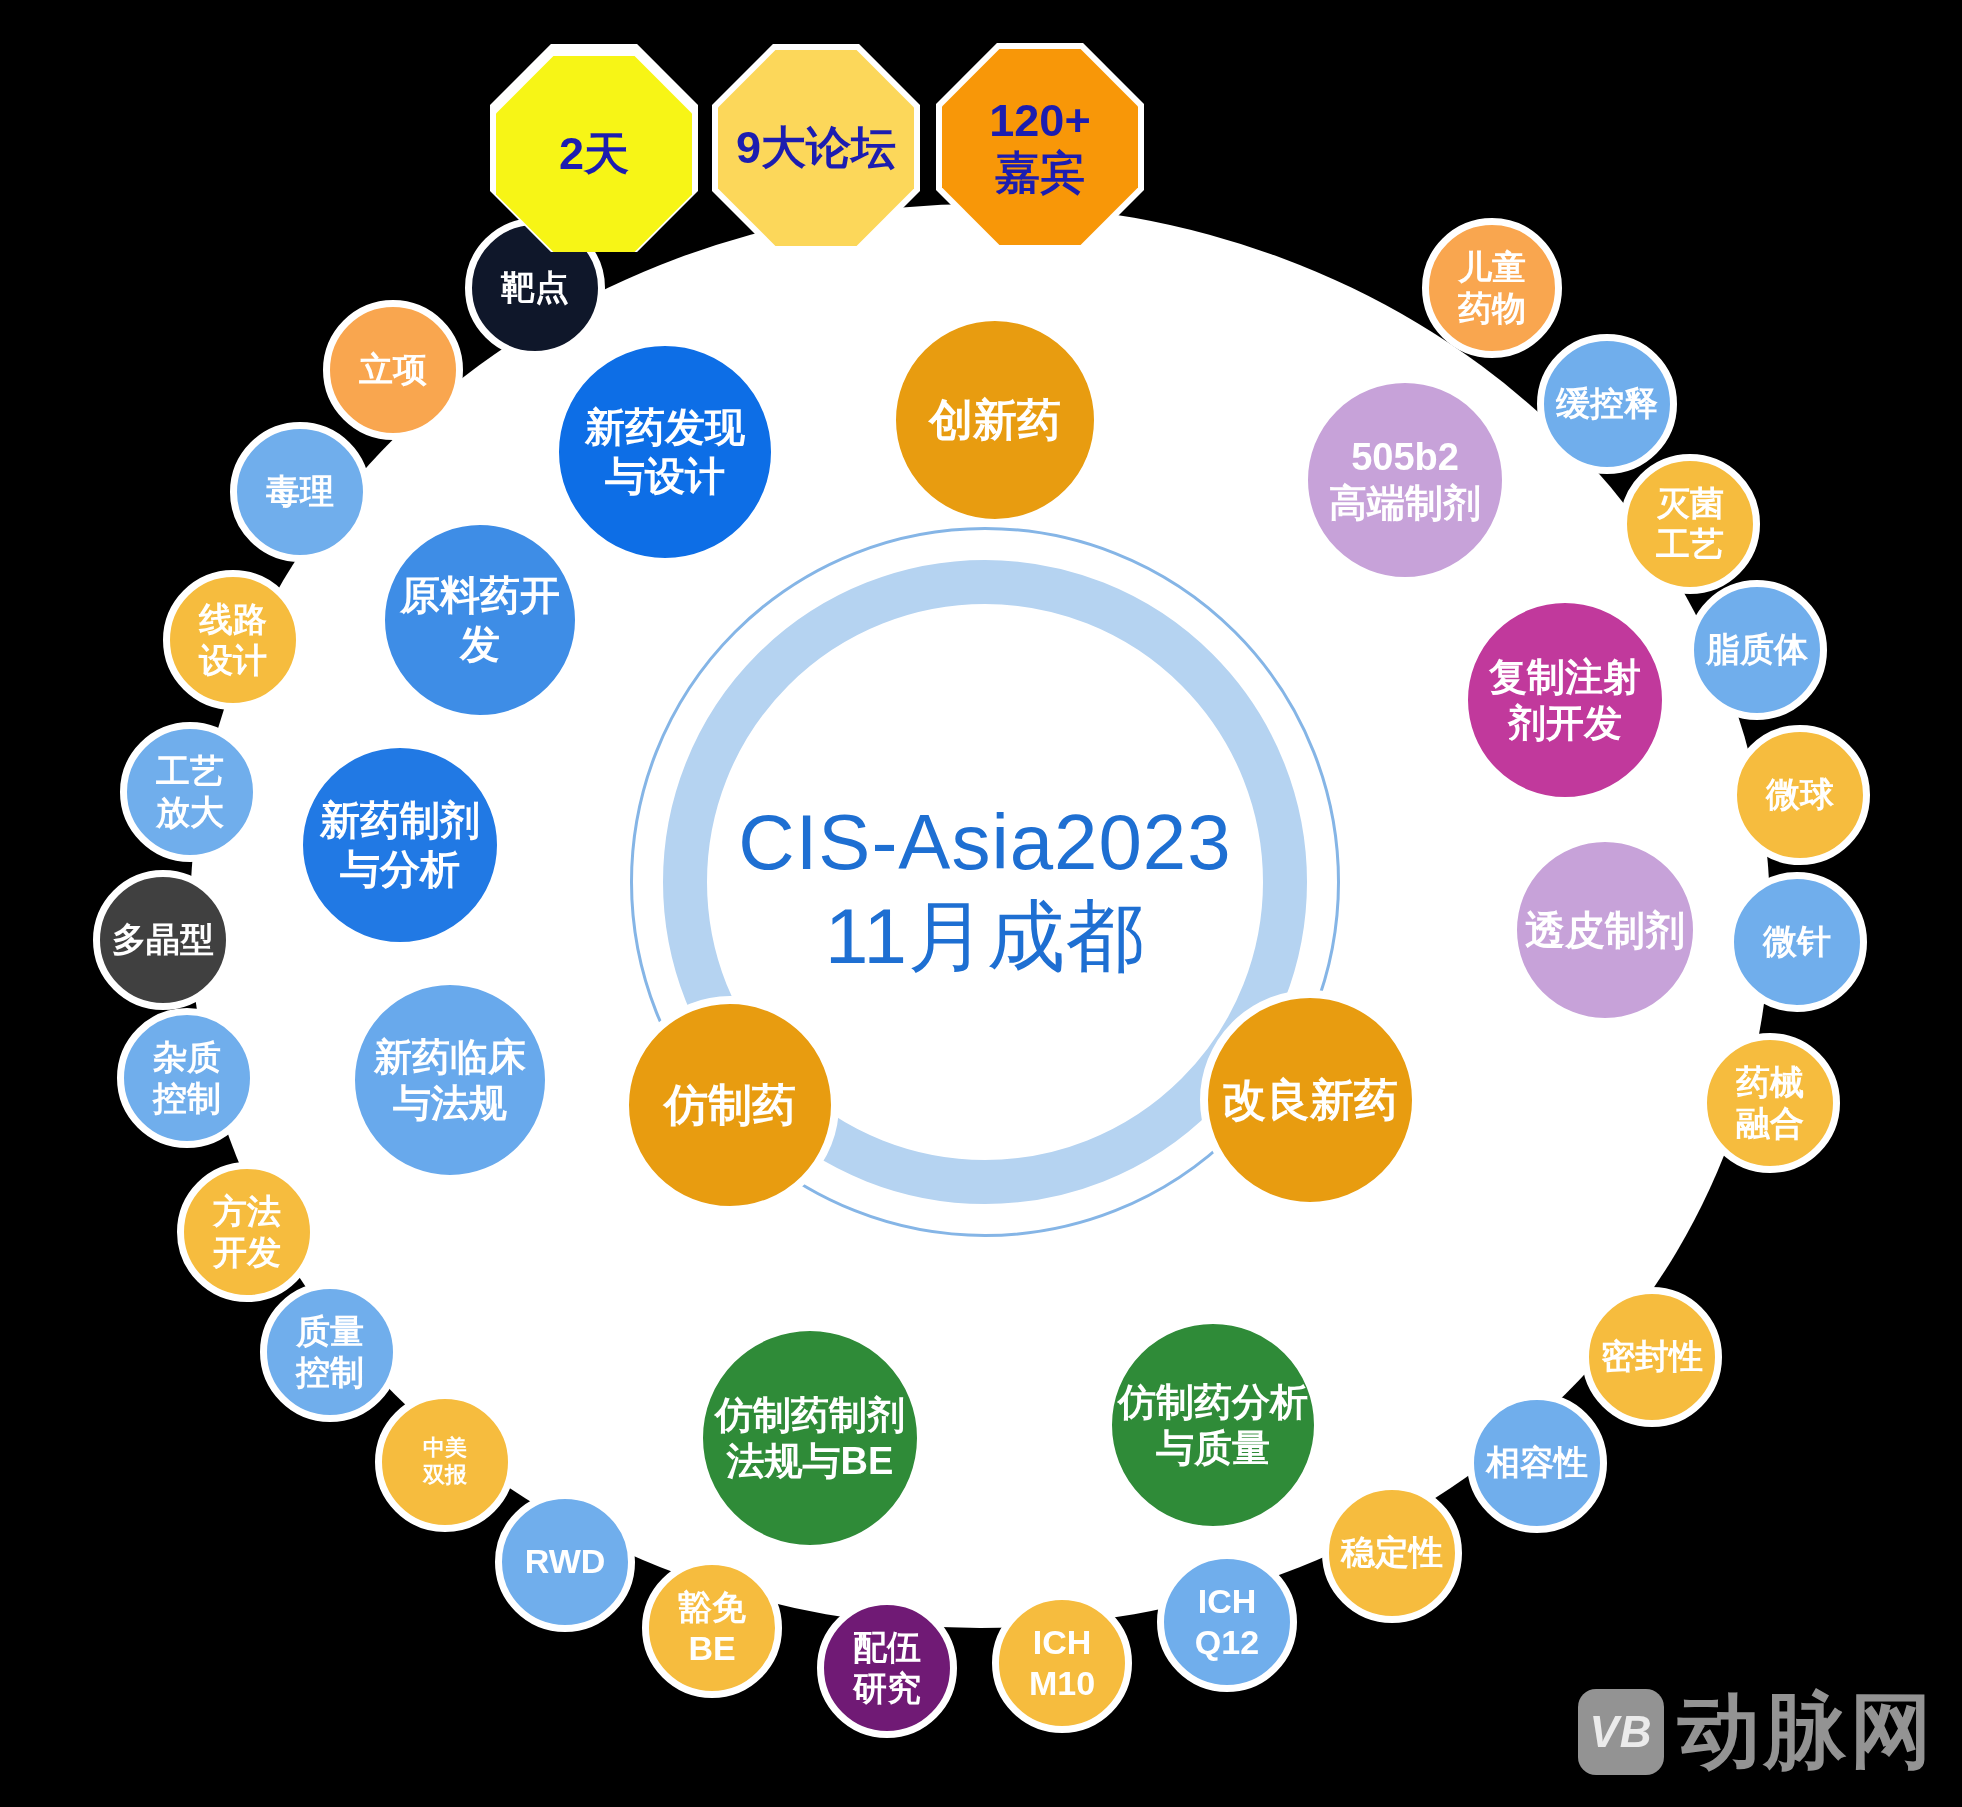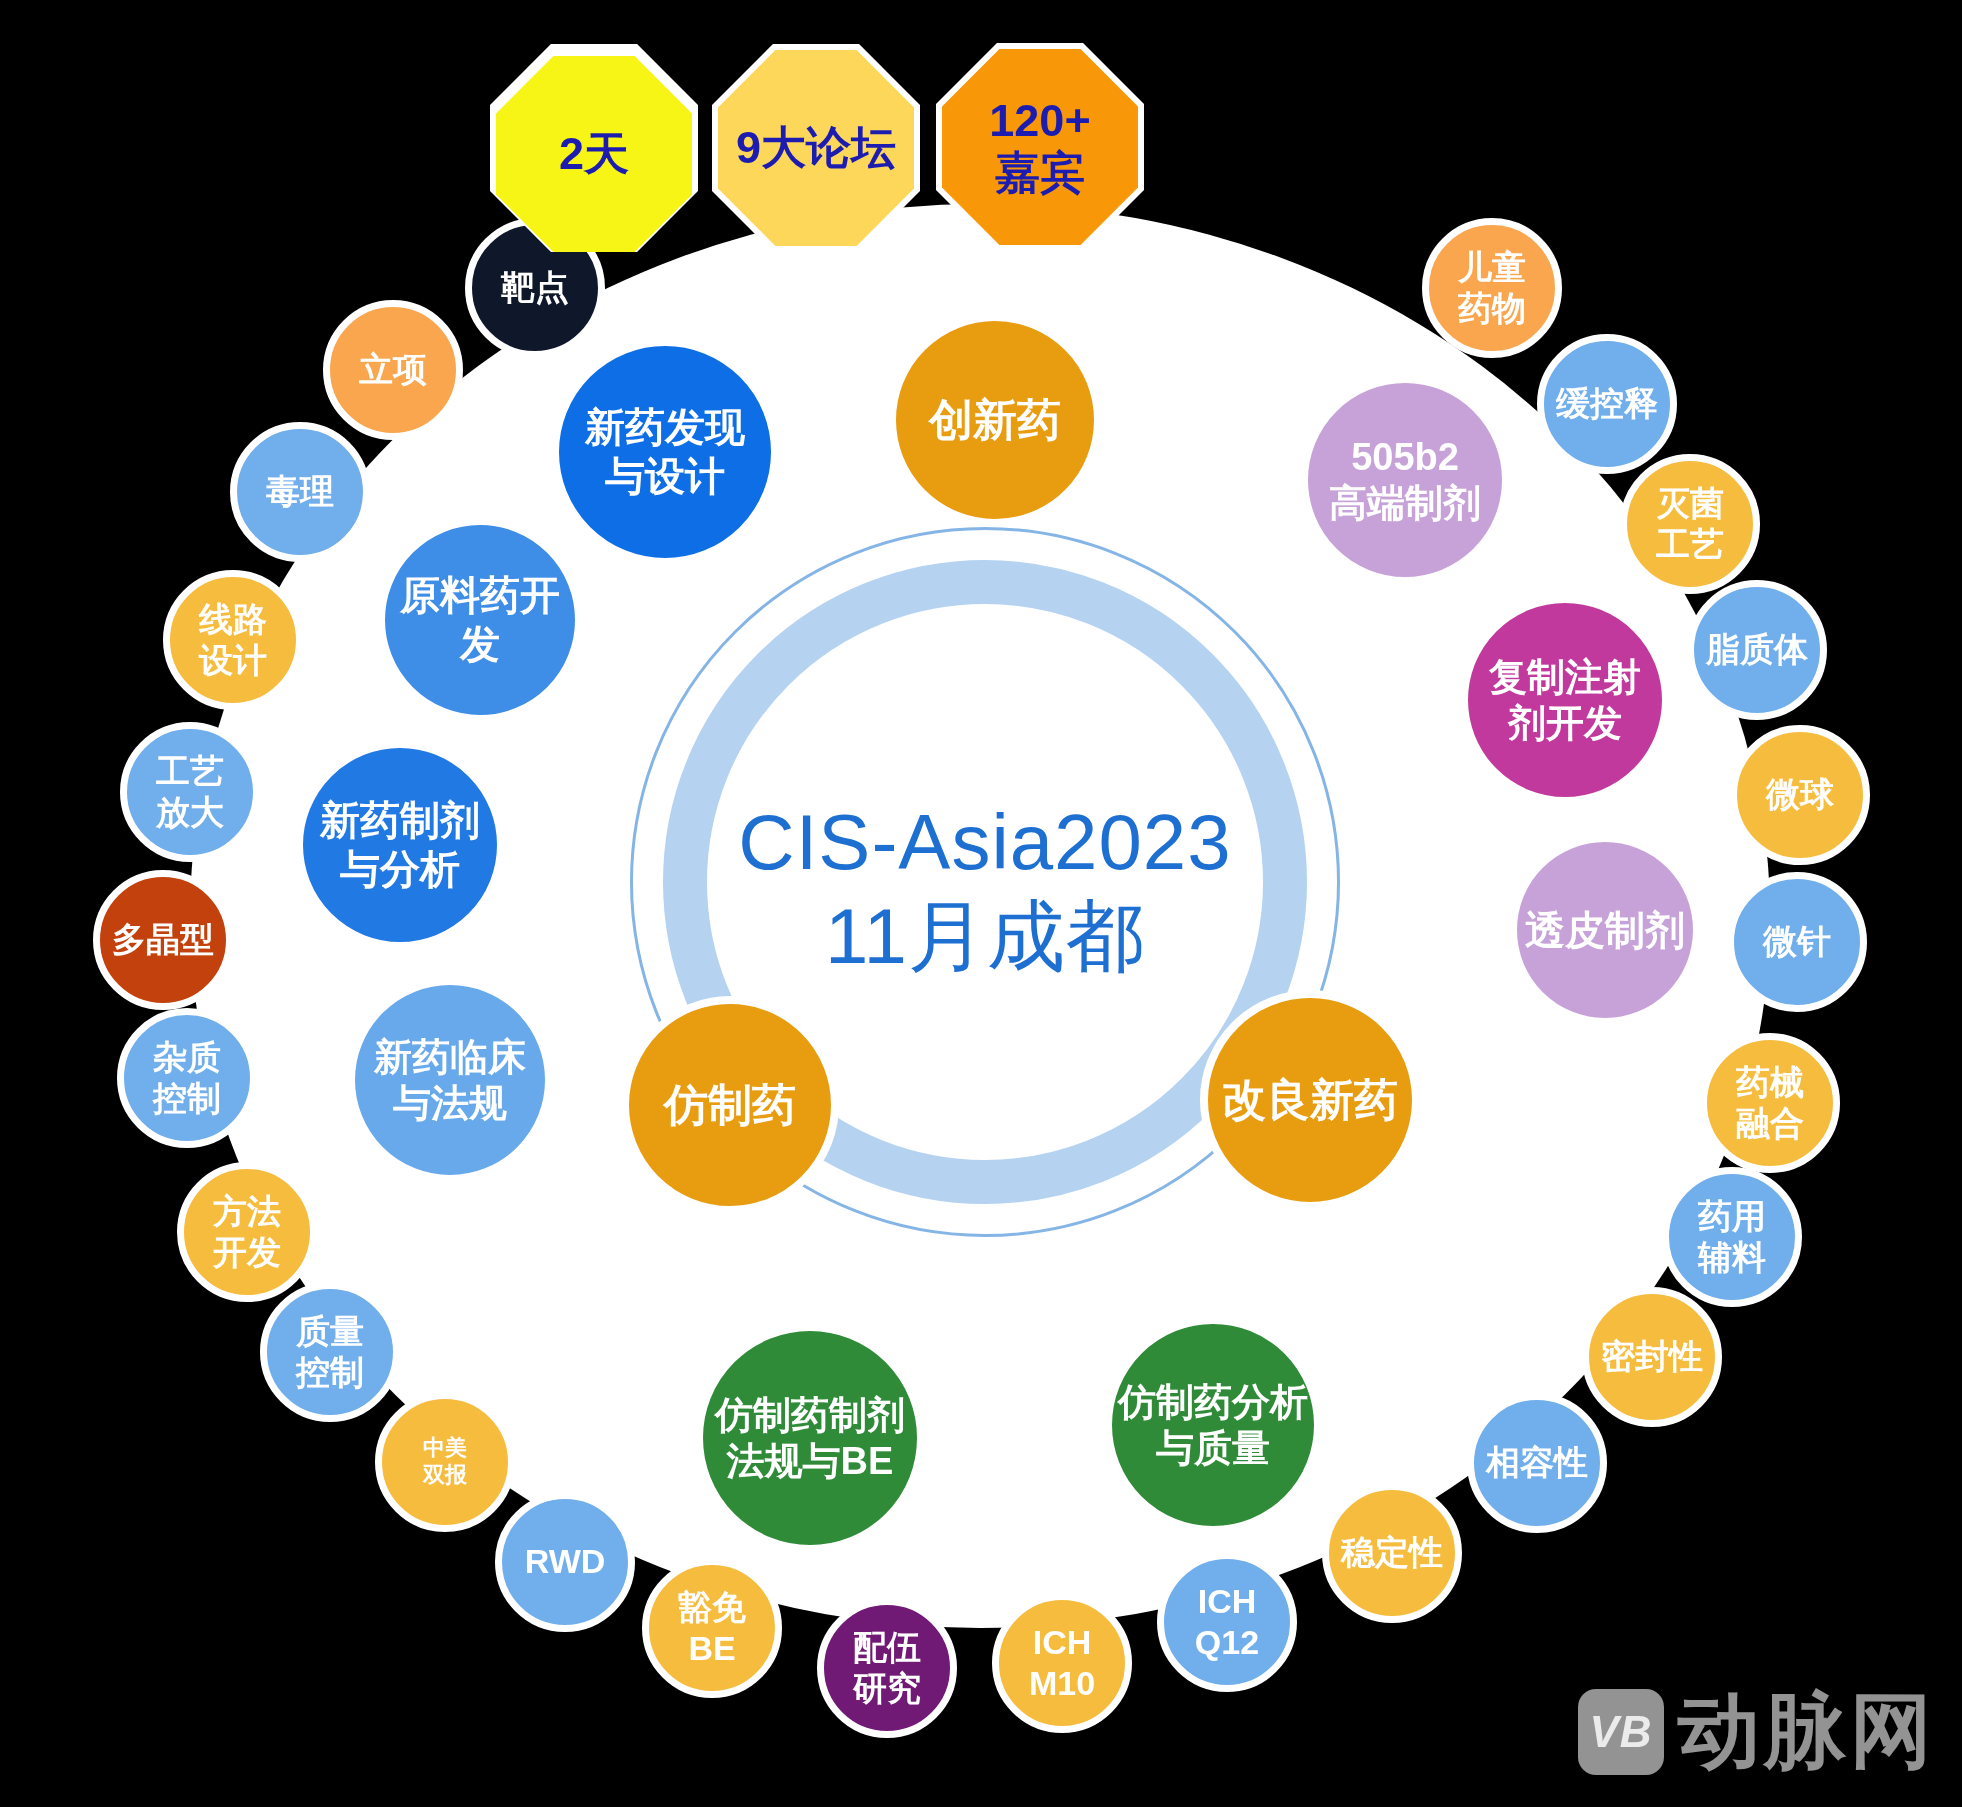--- a/index.html
+++ b/index.html
@@ -156,21 +156,21 @@
       <span>毒理</span>
     </div>
     <div class="node" style="left: 163px; top: 570px; width: 126px; height: 126px; border-width: 7px; background: rgb(246, 188, 62); font-size: 34px;">
       <span>线路
 设计</span>
     </div>
     <div class="node" style="left: 120px; top: 722px; width: 126px; height: 126px; border-width: 7px; background: rgb(112, 174, 236); font-size: 34px;">
       <span>工艺
 放大</span>
     </div>
-    <div class="node" style="left: 93px; top: 870px; width: 126px; height: 126px; border-width: 7px; background: #c2410c; font-size: 34px;">
+    <div class="node" style="left: 93px; top: 870px; width: 126px; height: 126px; border-width: 7px; background: #404040; font-size: 34px;">
       <span>多晶型</span>
     </div>
     <div class="node" style="left: 117px; top: 1008px; width: 126px; height: 126px; border-width: 7px; background: rgb(112, 174, 236); font-size: 34px;">
       <span>杂质
 控制</span>
     </div>
     <div class="node" style="left: 177px; top: 1162px; width: 126px; height: 126px; border-width: 7px; background: rgb(246, 188, 62); font-size: 34px;">
       <span>方法
 开发</span>
     </div>
@@ -202,24 +202,20 @@
 Q12</span>
     </div>
     <div class="node" style="left: 1322px; top: 1483px; width: 126px; height: 126px; border-width: 7px; background: rgb(246, 188, 62); font-size: 34px;">
       <span>稳定性</span>
     </div>
     <div class="node" style="left: 1467px; top: 1393px; width: 126px; height: 126px; border-width: 7px; background: rgb(112, 174, 236); font-size: 34px;">
       <span>相容性</span>
     </div>
     <div class="node" style="left: 1582px; top: 1287px; width: 126px; height: 126px; border-width: 7px; background: rgb(246, 188, 62); font-size: 34px;">
       <span>密封性</span>
-    </div>
-    <div class="node" style="left: 1662px; top: 1167px; width: 126px; height: 126px; border-width: 7px; background: rgb(112, 174, 236); font-size: 34px;">
-      <span>药用
-辅料</span>
     </div>
     <div class="node" style="left: 1700px; top: 1033px; width: 126px; height: 126px; border-width: 7px; background: rgb(246, 188, 62); font-size: 34px;">
       <span>药械
 融合</span>
     </div>
     <div class="node" style="left: 1727px; top: 872px; width: 126px; height: 126px; border-width: 7px; background: rgb(112, 174, 236); font-size: 34px;">
       <span>微针</span>
     </div>
     <div class="node" style="left: 1730px; top: 725px; width: 126px; height: 126px; border-width: 7px; background: rgb(246, 188, 62); font-size: 34px;">
       <span>微球</span>

